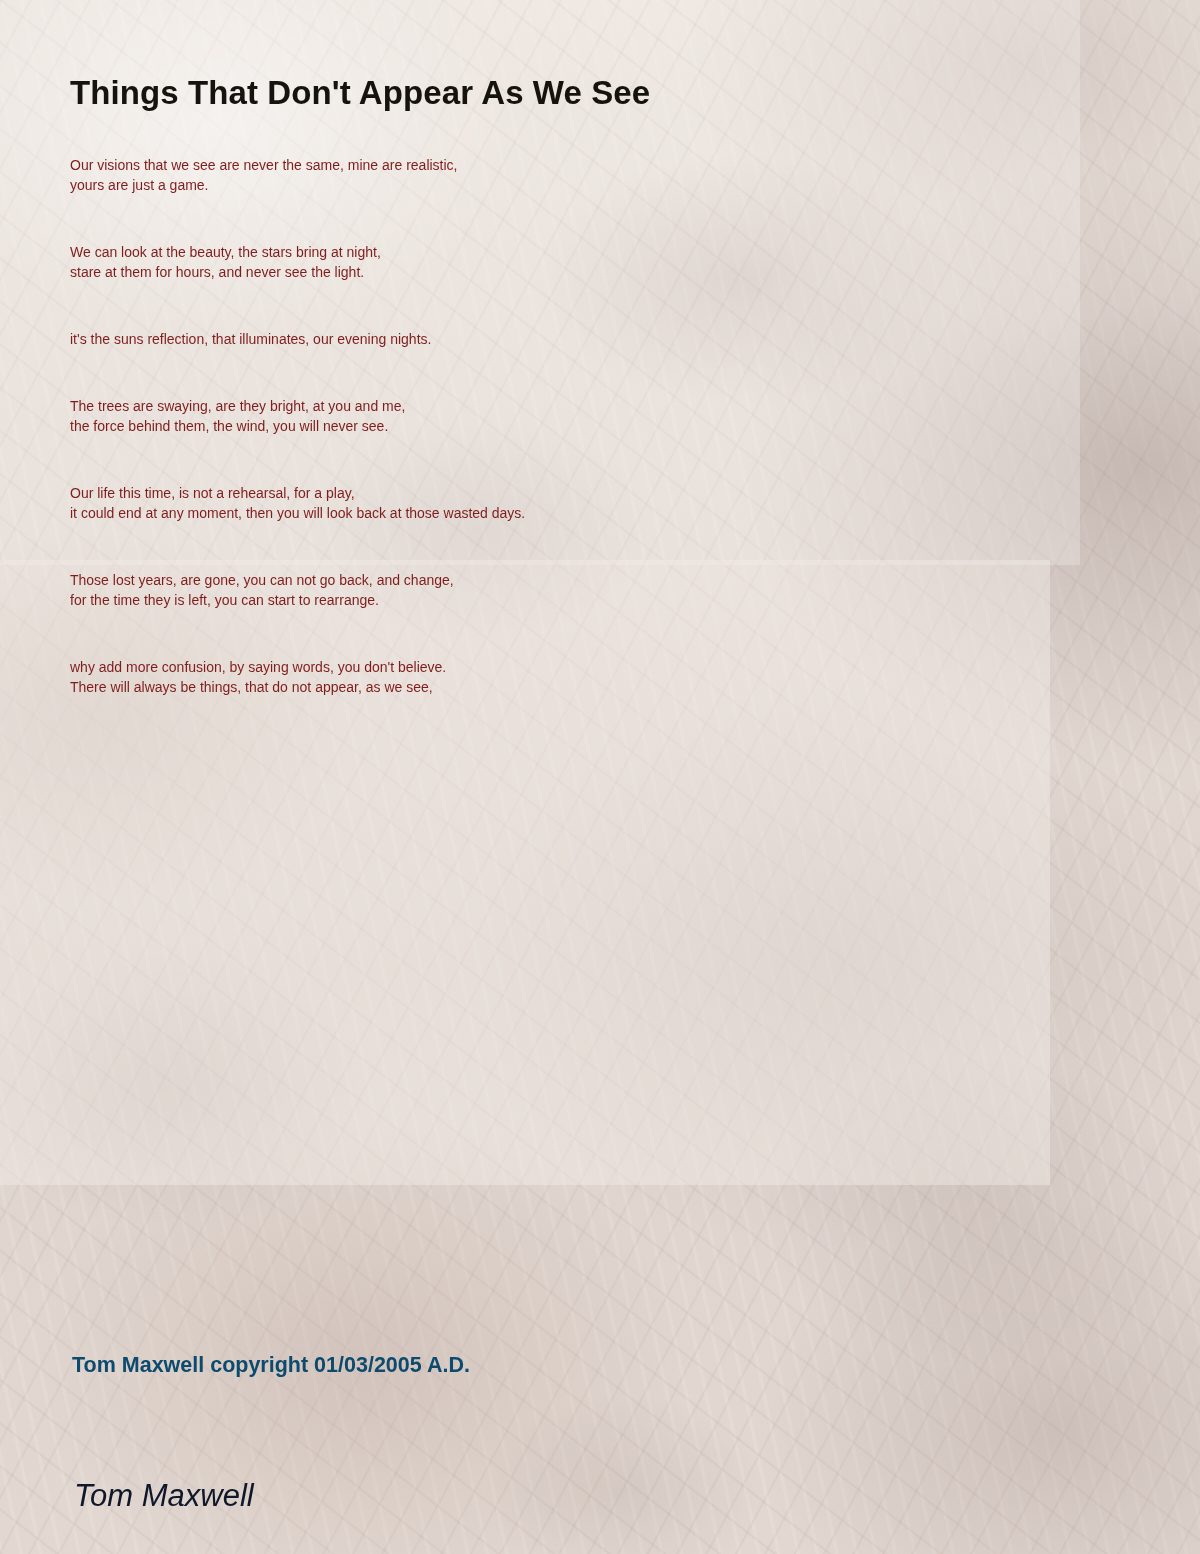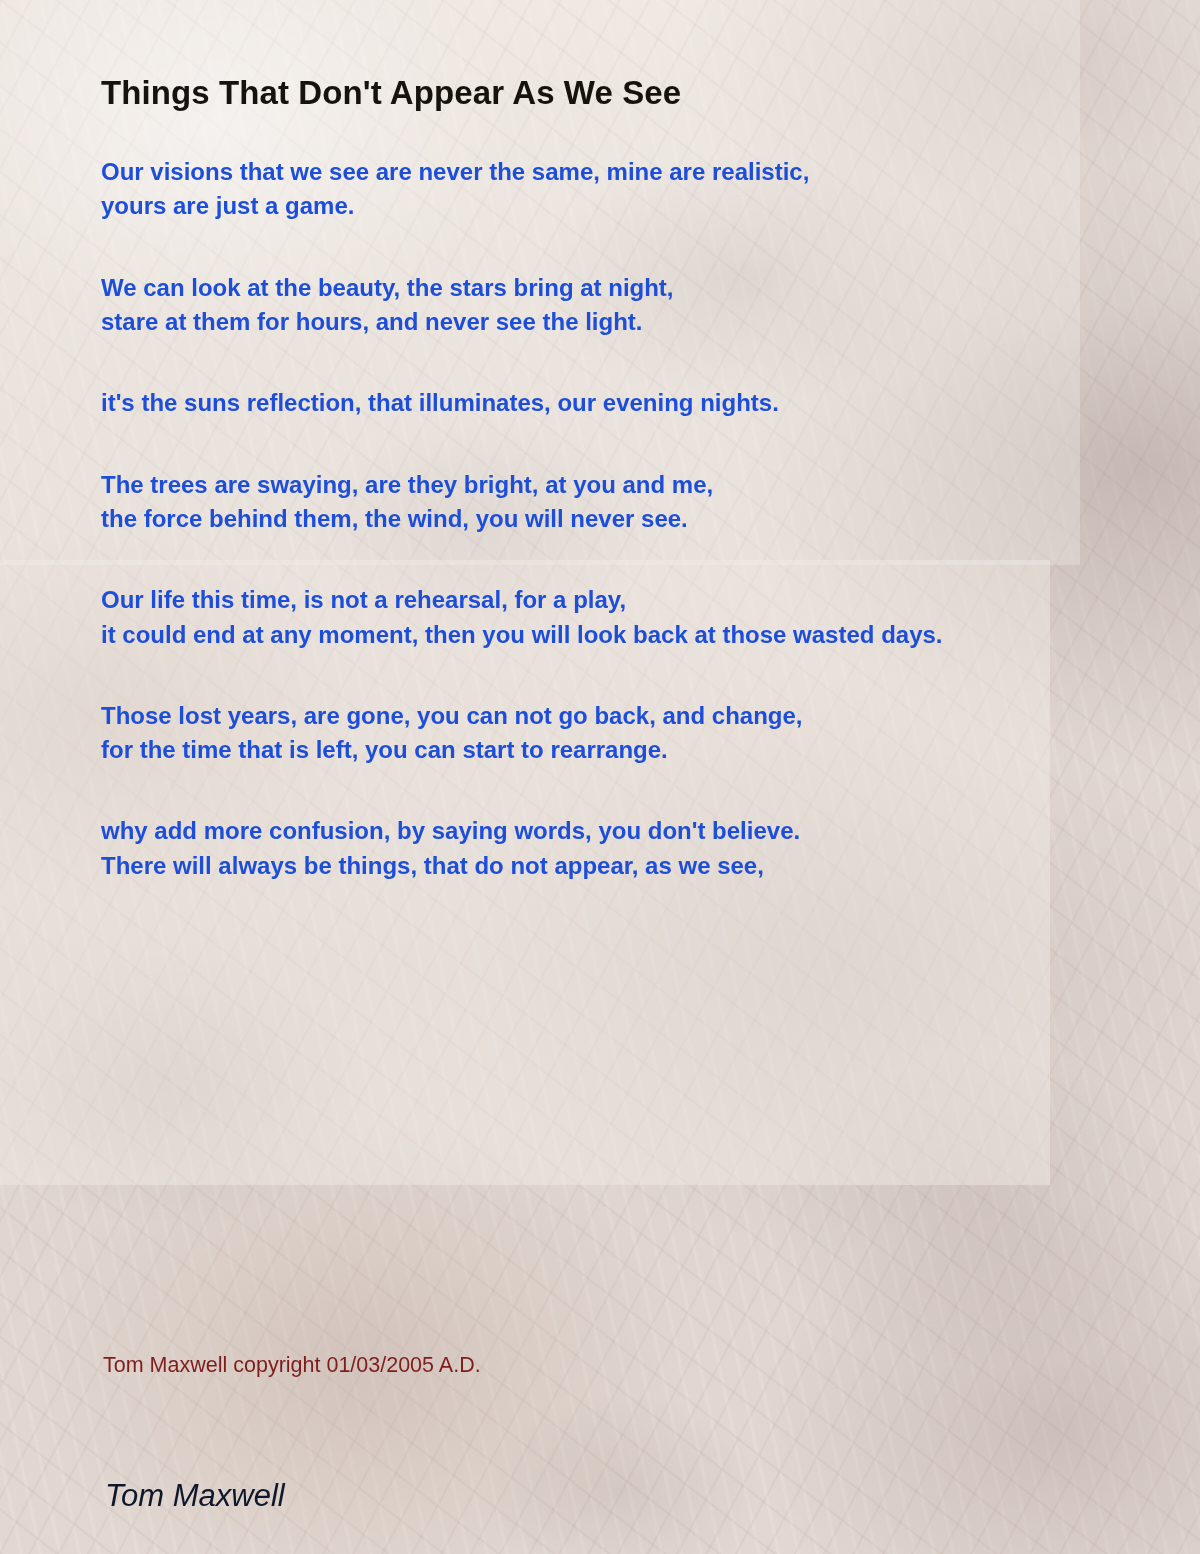--- a/index.html
+++ b/index.html
@@ -63,21 +63,20 @@
     top: 0;
     width: 1080px;
     height: 565px;
     background: rgba(246,241,237,0.30);
     pointer-events: none;
   }
 
   #sheet {
     position: absolute;
     inset: 0;
-    margin-left: 31px;
   }
 
   .poem-title {
     position: absolute;
     left: 70px;
     top: 52px;
     font-size: 33px;
     font-weight: bold;
     color: #16130f;
     letter-spacing: 0.1px;
@@ -87,34 +86,34 @@
     position: absolute;
     left: 70px;
     top: 155px;
     width: 1120px;
   }
 
   .stanza {
     margin: 0 0 47px 0;
   }
   .line {
-    font-size: 24px;
-    font-weight: bold;
-    color: #1d4ed8;
+    font-size: 14px;
+    font-weight: normal;
+    color: #7f1d1d;
     line-height: 1.43;
     white-space: pre;
   }
 
   .copyright {
     position: absolute;
     left: 72px;
     top: 1353px;
     font-size: 21.5px;
-    font-weight: normal;
-    color: #7f1d1d;
+    font-weight: bold;
+    color: #0c4a6e;
   }
 
   .signature {
     position: absolute;
     left: 74px;
     top: 1478px;
     font-size: 31px;
     font-style: italic;
     font-family: "Liberation Sans", sans-serif;
     color: #0f172a;
@@ -152,21 +151,21 @@
       <div class="line">the force behind them, the wind, you will never see.</div>
     </div>
 
     <div class="stanza">
       <div class="line">Our life this time, is not a rehearsal, for a play,</div>
       <div class="line">it could end at any moment, then you will look back at those wasted days.</div>
     </div>
 
     <div class="stanza">
       <div class="line">Those lost years, are gone, you can not go back, and change,</div>
-      <div class="line">for the time that is left, you can start to rearrange.</div>
+      <div class="line">for the time they is left, you can start to rearrange.</div>
     </div>
 
     <div class="stanza">
       <div class="line">why add more confusion, by saying words, you don't believe.</div>
       <div class="line">There will always be things, that do not appear, as we see,</div>
     </div>
 
   </div>
 
   <div class="copyright">Tom Maxwell copyright 01/03/2005 A.D.</div>

